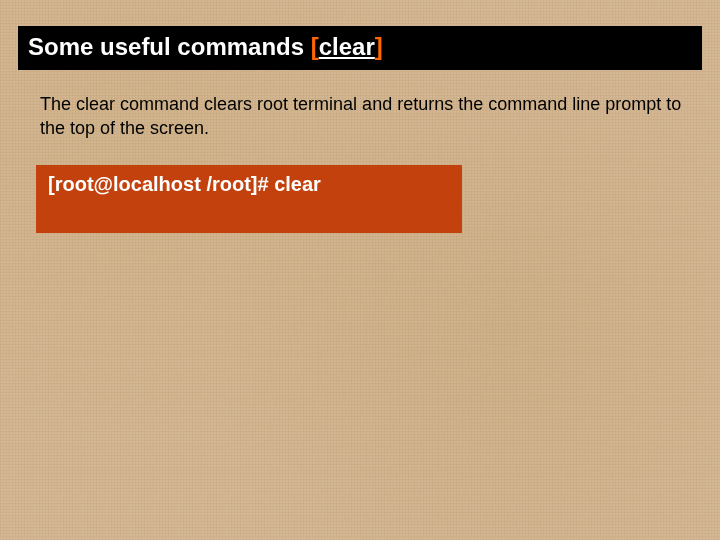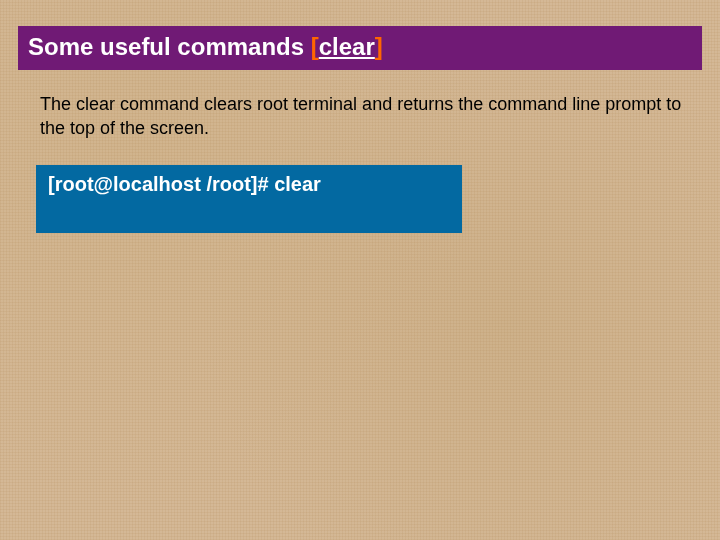--- a/index.html
+++ b/index.html
@@ -14,21 +14,21 @@
       background-image:
         repeating-linear-gradient(0deg, rgba(180,140,90,0.15) 0px, rgba(180,140,90,0.15) 1px, transparent 1px, transparent 3px),
         repeating-linear-gradient(90deg, rgba(180,140,90,0.15) 0px, rgba(180,140,90,0.15) 1px, transparent 1px, transparent 3px),
         radial-gradient(circle at 20% 30%, rgba(200,170,120,0.3) 0%, transparent 50%),
         radial-gradient(circle at 70% 60%, rgba(190,160,110,0.3) 0%, transparent 50%);
       font-family: Verdana, Geneva, sans-serif;
       position: relative;
       overflow: hidden;
     }
     .header {
-      background-color: #701a75;
+      background-color: #000000;
       margin: 26px 18px 0 18px;
       padding: 6px 24px 8px 10px;
       height: 44px;
       display: flex;
       align-items: center;
     }
     .header-text {
       font-size: 24px;
       font-weight: bold;
       color: #fff;
@@ -43,21 +43,21 @@
     .bracket-close {
       color: #ff6600;
     }
     .description {
       margin: 22px 36px 0 40px;
       font-size: 18px;
       color: #000;
       line-height: 1.35;
     }
     .terminal {
-      background-color: #0369a1;
+      background-color: #c2410c;
       margin: 24px 18px 0 36px;
       width: 426px;
       height: 68px;
       padding: 8px 12px;
     }
     .terminal-line {
       color: #fff;
       font-size: 20px;
       font-weight: bold;
       font-family: Verdana, Geneva, sans-serif;

